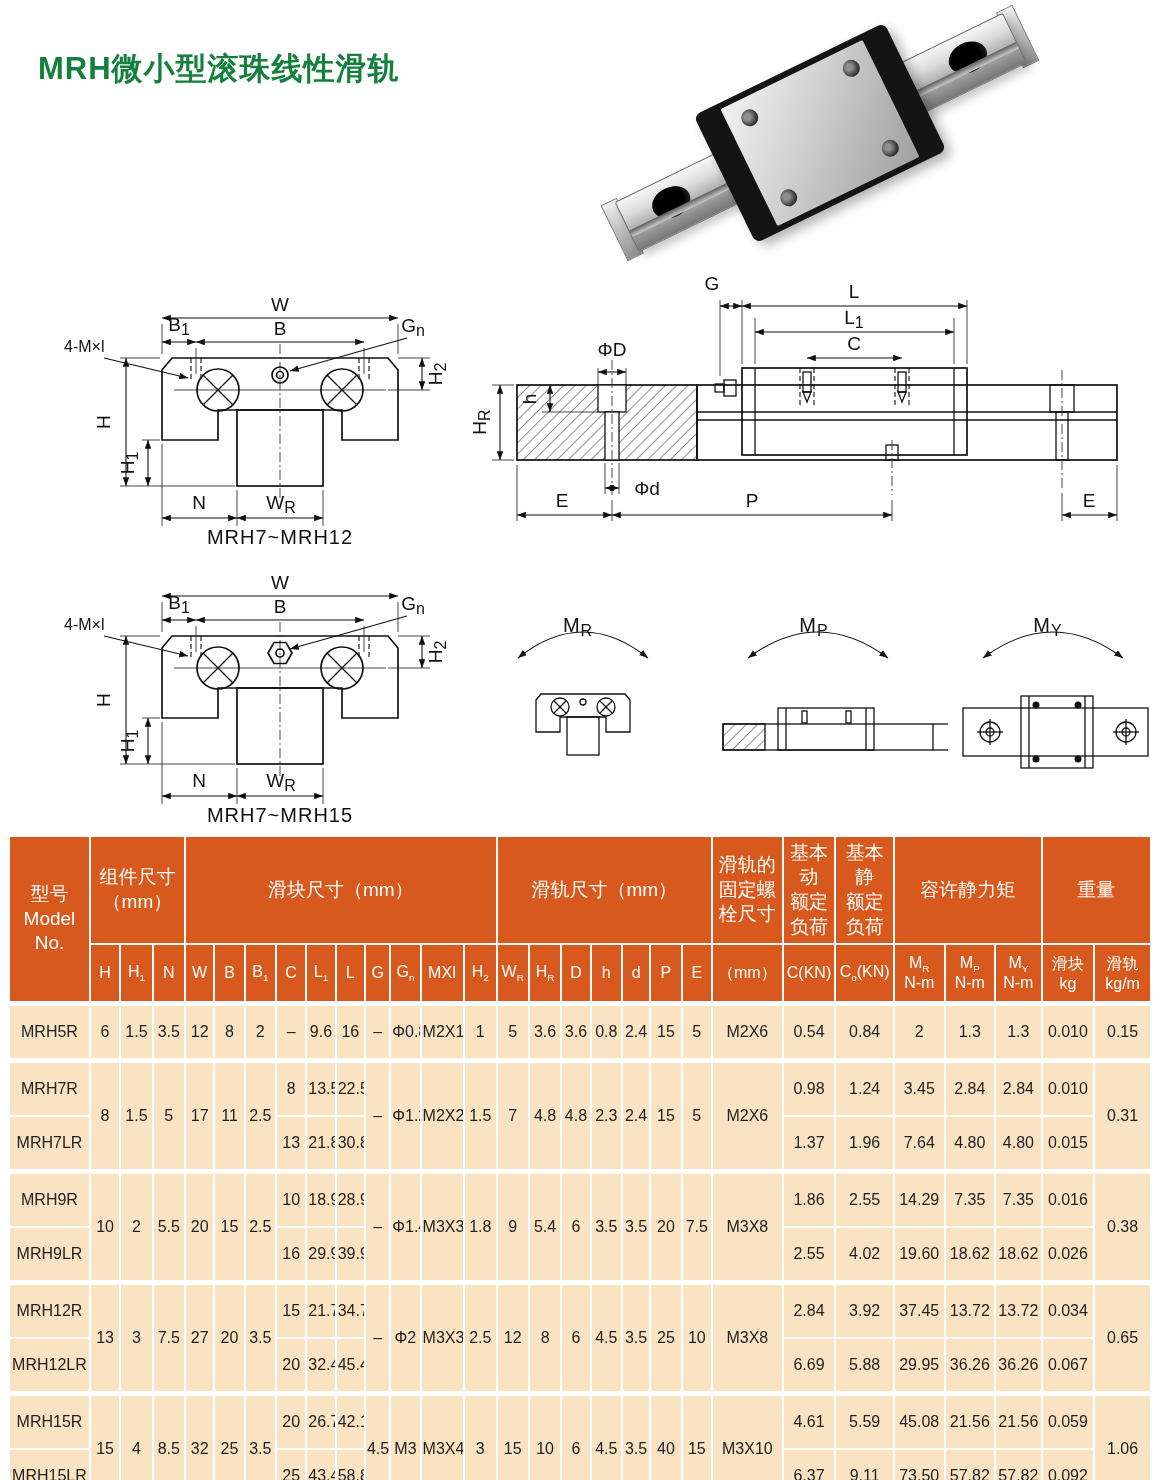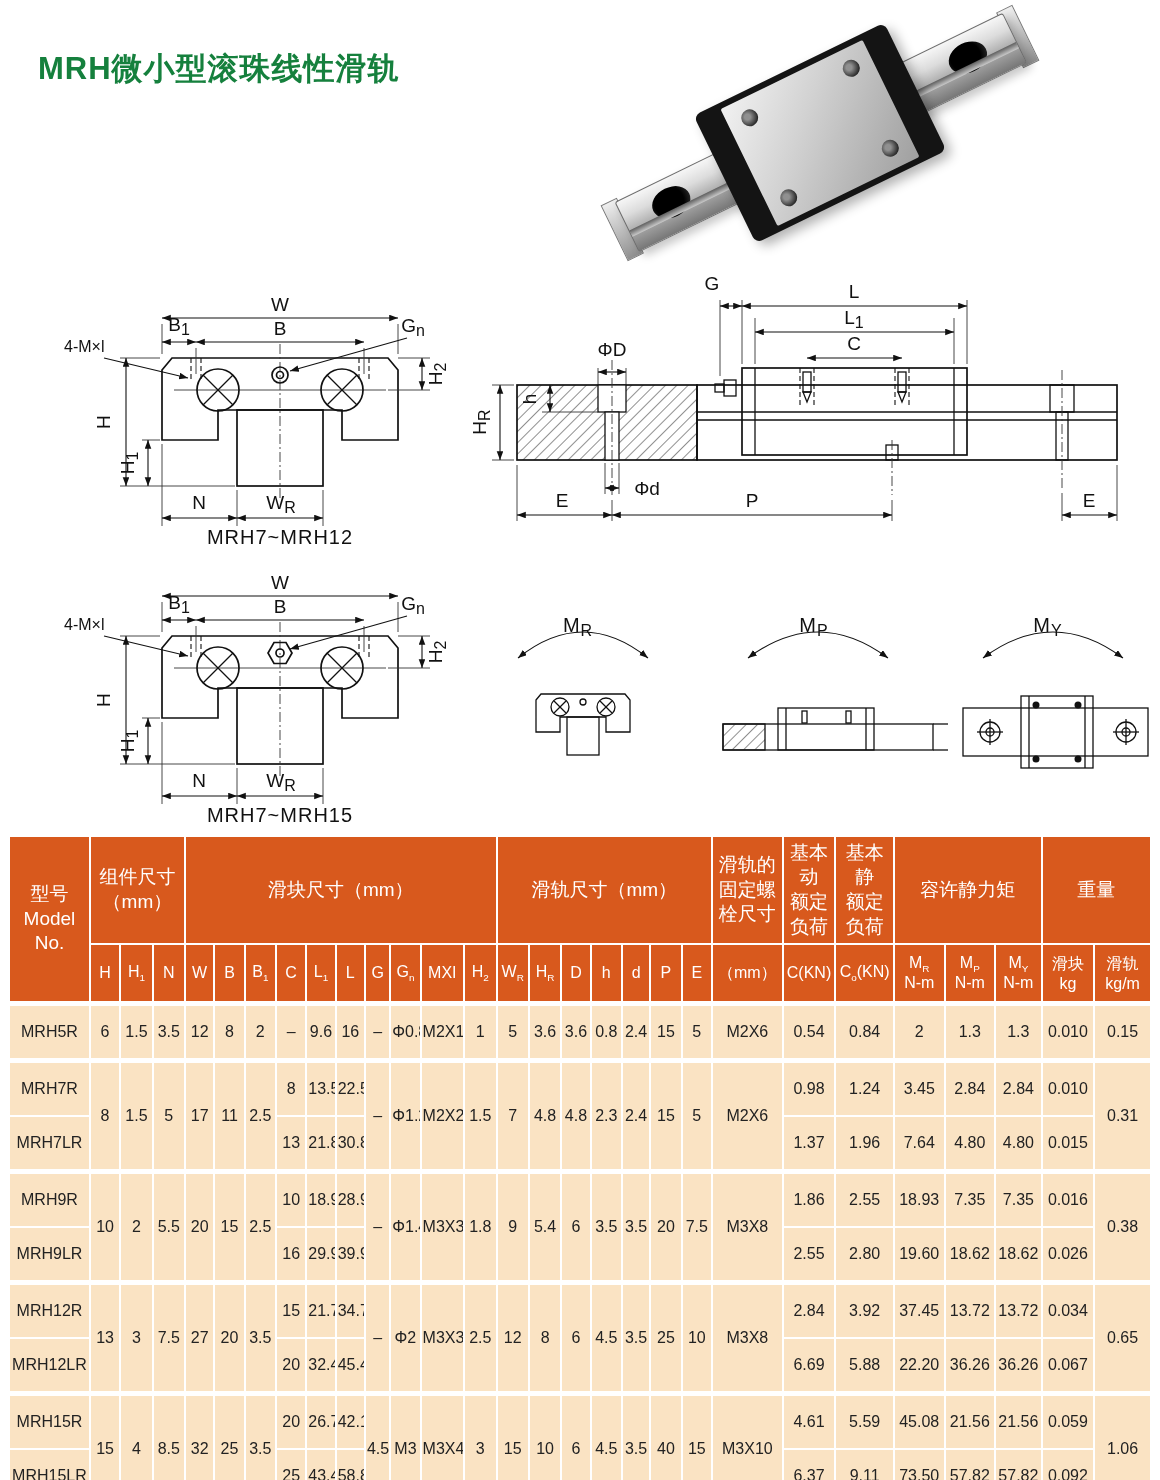--- a/index.html
+++ b/index.html
@@ -486,33 +486,33 @@
             <td rowspan="2">9</td>
             <td rowspan="2">5.4</td>
             <td rowspan="2">6</td>
             <td rowspan="2">3.5</td>
             <td rowspan="2">3.5</td>
             <td rowspan="2">20</td>
             <td rowspan="2">7.5</td>
             <td rowspan="2">M3X8</td>
             <td>1.86</td>
             <td>2.55</td>
-            <td>18.93</td>
+            <td>14.29</td>
             <td>7.35</td>
             <td>7.35</td>
             <td>0.016</td>
             <td rowspan="2">0.38</td>
           </tr>
           <tr>
             <td class="model-cell">MRH9LR</td>
             <td>16</td>
             <td>29.9</td>
             <td>39.9</td>
             <td>2.55</td>
-            <td>2.80</td>
+            <td>4.02</td>
             <td>19.60</td>
             <td>18.62</td>
             <td>18.62</td>
             <td>0.026</td>
           </tr>
           <tr class="group-start">
             <td class="model-cell">MRH12R</td>
             <td rowspan="2">13</td>
             <td rowspan="2">3</td>
             <td rowspan="2">7.5</td>
@@ -542,21 +542,21 @@
             <td>0.034</td>
             <td rowspan="2">0.65</td>
           </tr>
           <tr>
             <td class="model-cell">MRH12LR</td>
             <td>20</td>
             <td>32.4</td>
             <td>45.4</td>
             <td>6.69</td>
             <td>5.88</td>
-            <td>22.20</td>
+            <td>29.95</td>
             <td>36.26</td>
             <td>36.26</td>
             <td>0.067</td>
           </tr>
           <tr class="group-start">
             <td class="model-cell">MRH15R</td>
             <td rowspan="2">15</td>
             <td rowspan="2">4</td>
             <td rowspan="2">8.5</td>
             <td rowspan="2">32</td>

